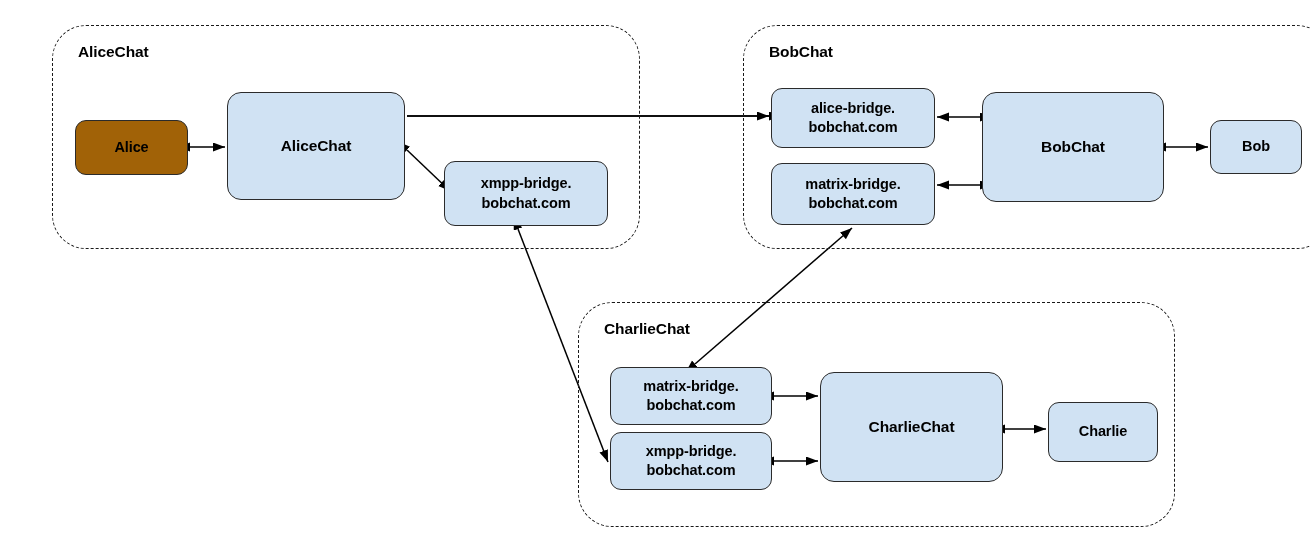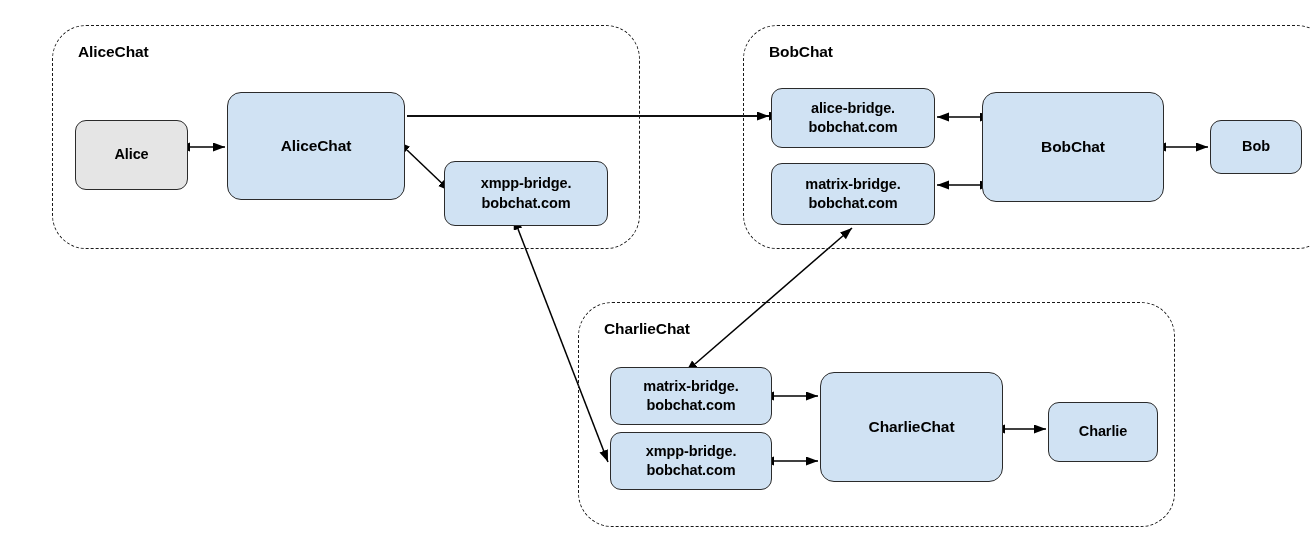--- a/index.html
+++ b/index.html
@@ -98,21 +98,21 @@
 
   <div id="group-layer">
       <div class="group" style="left: 12px; top: 25px; width: 588px; height: 224px; border-color: rgb(26, 26, 26);"></div>
       <div class="group-title" style="left: 38px; top: 43px;">AliceChat</div>
       <div class="group" style="left: 703px; top: 25px; width: 588px; height: 224px; border-color: rgb(26, 26, 26);"></div>
       <div class="group-title" style="left: 729px; top: 43px;">BobChat</div>
       <div class="group" style="left: 538px; top: 302px; width: 597px; height: 225px; border-color: rgb(26, 26, 26);"></div>
       <div class="group-title" style="left: 564px; top: 320px;">CharlieChat</div>
     </div>
   <div id="node-layer">
-      <div class="node" style="left: 35px; top: 120px; width: 113px; height: 70px; background: #e5e5e5; border-color: rgb(43, 43, 43);">
+      <div class="node" style="left: 35px; top: 120px; width: 113px; height: 55px; background: #a16207; border-color: rgb(43, 43, 43);">
         <span class="txt">Alice</span>
       </div>
       <div class="node big" style="left: 187px; top: 92px; width: 178px; height: 108px; background: rgb(208, 226, 243); border-color: rgb(43, 43, 43);">
         <span class="txt">AliceChat</span>
       </div>
       <div class="node" style="left: 404px; top: 161px; width: 164px; height: 65px; background: rgb(208, 226, 243); border-color: rgb(43, 43, 43);">
         <span class="txt">xmpp-bridge.
 bobchat.com</span>
       </div>
       <div class="node" style="left: 731px; top: 88px; width: 164px; height: 60px; background: rgb(208, 226, 243); border-color: rgb(43, 43, 43);">

